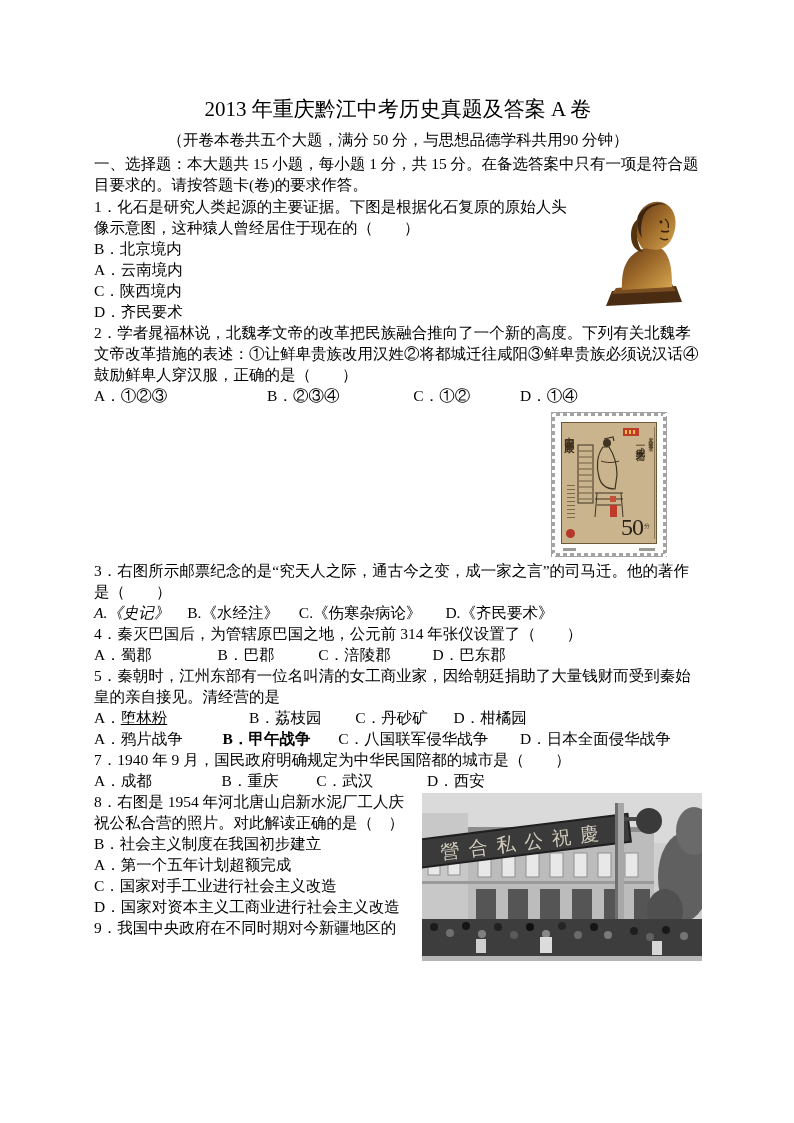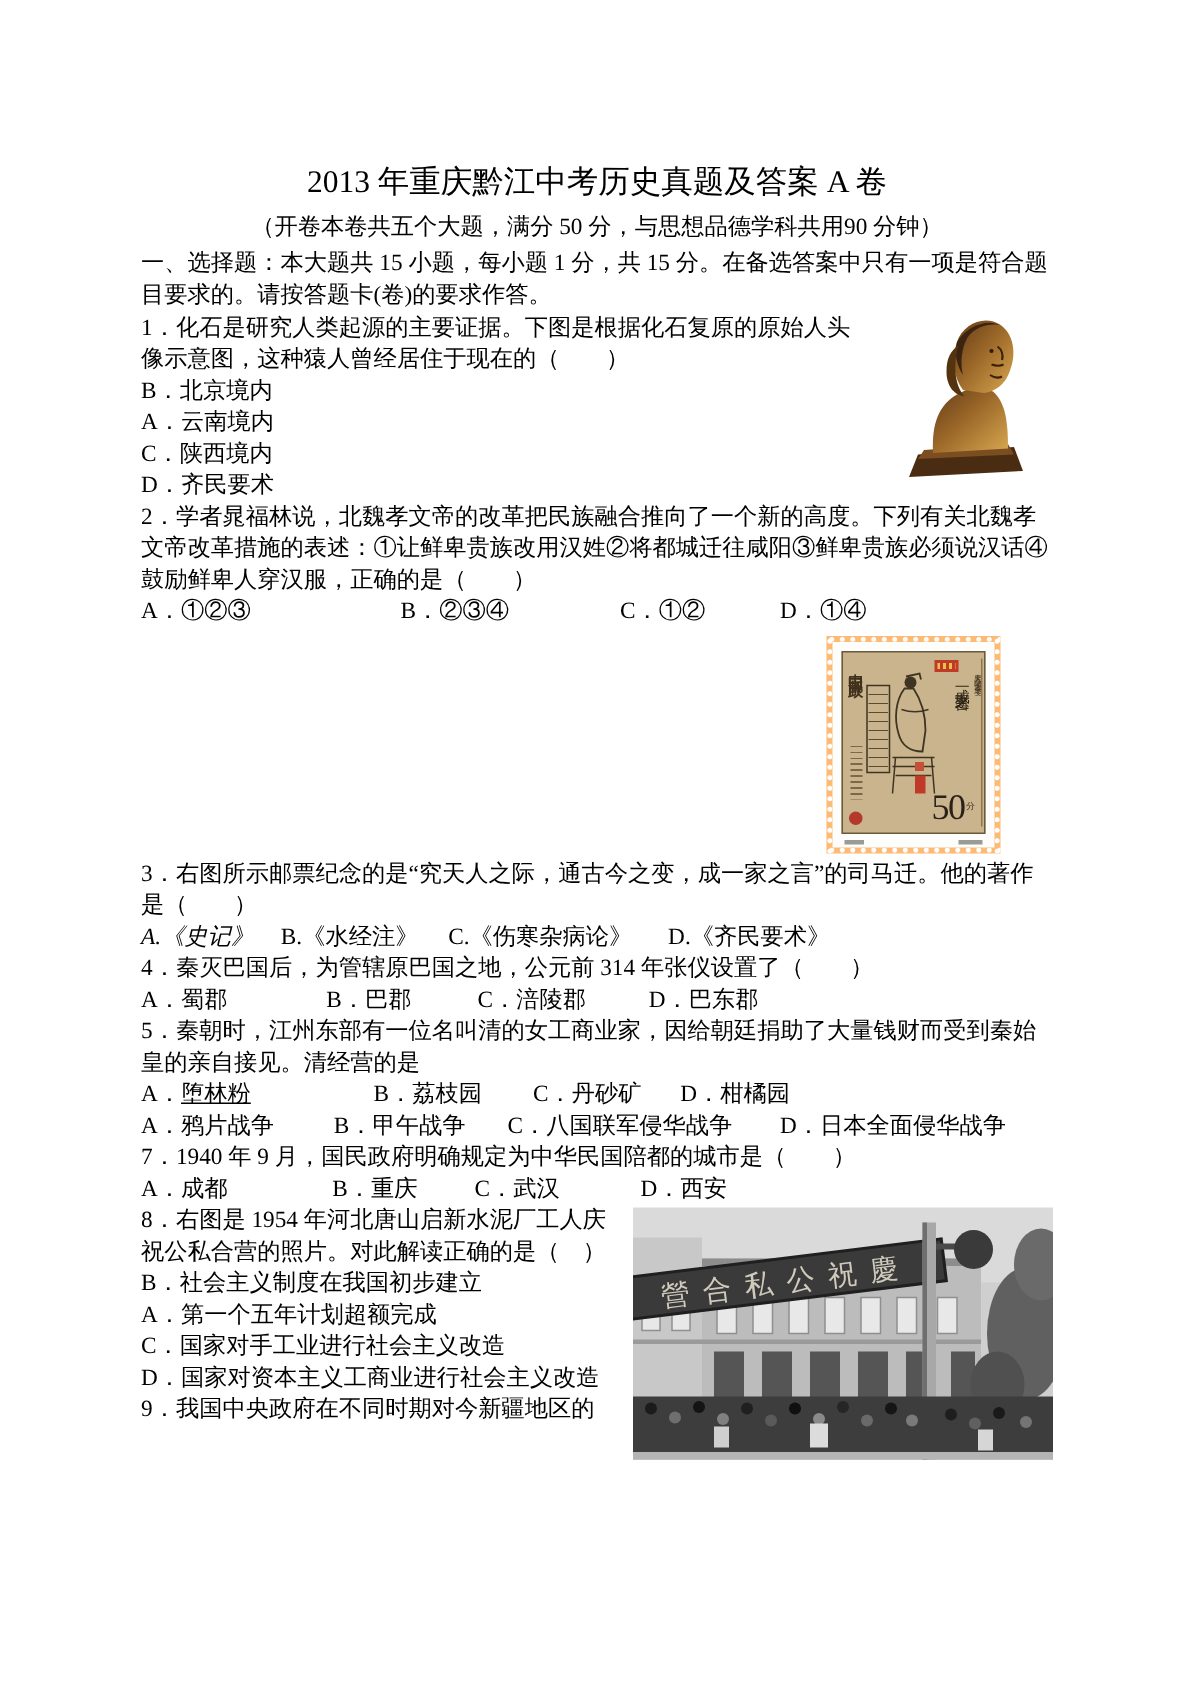--- a/index.html
+++ b/index.html
@@ -1,18 +1,18 @@
 <!DOCTYPE html>
 <html><head>
 <meta charset="utf-8">
 <style>
   html,body{margin:0;padding:0;background:#ffffff;}
   body{width:794px;height:1123px;position:relative;overflow:hidden;
        font-family:"Liberation Serif","DejaVu Serif",serif;color:#000;}
-  .page{position:absolute;left:0;top:12px;width:794px;height:1004px;background:#fff;}
+  .page{position:absolute;left:0;top:0;width:794px;height:1004px;background:#fff;}
   .content{position:absolute;left:94px;top:94px;width:608px;font-size:15.5px;line-height:21px;}
   p{margin:0;}
   .title{font-size:21px;line-height:30px;text-align:center;font-weight:normal;margin:0 0 5px 0;}
   .subtitle{text-align:center;margin:0 0 3px 0;}
   .section-heading{margin:0 0 1px 0;}
   .row span{display:inline-block;white-space:nowrap;}
   
   .q2r span:nth-child(-n+3){margin-right:0;}
   .q2r span:nth-child(1){margin-right:96px;}
   .q2r span:nth-child(2){margin-right:70px;}
@@ -20,31 +20,31 @@
   .q3r span:nth-child(1){margin-right:14px;font-style:italic;}
   .q3r span:nth-child(2){margin-right:16px;}
   .q3r span:nth-child(3){margin-right:20px;}
   .q4r span:nth-child(1){margin-right:62px;}
   .q4r span:nth-child(2){margin-right:40px;}
   .q4r span:nth-child(3){margin-right:38px;}
   .q5r span.op:nth-child(1){margin-right:48px;}
   .q5r span:nth-child(2){margin-right:30px;}
   .q5r span:nth-child(3){margin-right:22px;}
   .q6r span:nth-child(1){margin-right:36px;}
-  .q6r span:nth-child(2){margin-right:24px;}
+  .q6r span:nth-child(2){margin-right:24px;font-weight:bold;}
   .q6r span:nth-child(3){margin-right:28px;}
   .q7r span:nth-child(1){margin-right:66px;}
   .q7r span:nth-child(2){margin-right:34px;}
   .q7r span:nth-child(3){margin-right:50px;}
   .u{text-decoration:underline;}
   
   .bust{float:right;width:100px;height:114px;margin:-2px 10px 6px 14px;}
   
   .stamp-row{margin:6px 0 3px 457px;}
-  .stamp{position:relative;width:116px;height:145px;background:#fdba74;}
+  .stamp{position:relative;width:116px;height:145px;background:#a3a3a3;}
   .perf{position:absolute;z-index:2;}
   .perf-t{left:0;top:0;width:116px;height:5px;
     background-image:radial-gradient(circle 1.7px at 3.5px 2.3px,#fff 1.55px,rgba(255,255,255,0) 1.8px);
     background-size:7px 5px;background-repeat:repeat-x;}
   .perf-b{left:0;bottom:0;width:116px;height:5px;
     background-image:radial-gradient(circle 1.7px at 3.5px 2.7px,#fff 1.55px,rgba(255,255,255,0) 1.8px);
     background-size:7px 5px;background-repeat:repeat-x;}
   .perf-l{left:0;top:0;width:5px;height:145px;
     background-image:radial-gradient(circle 1.7px at 2.3px 3.5px,#fff 1.55px,rgba(255,255,255,0) 1.8px);
     background-size:5px 7px;background-repeat:repeat-y;}

